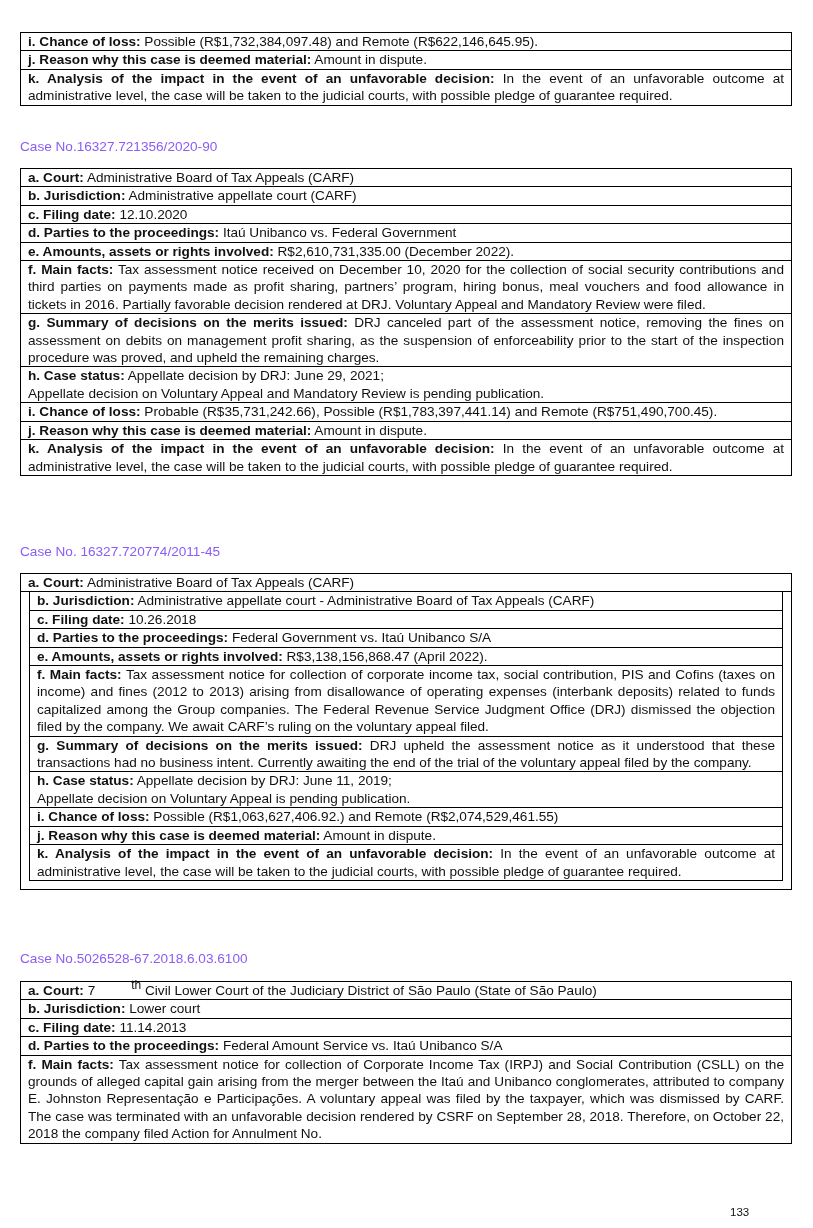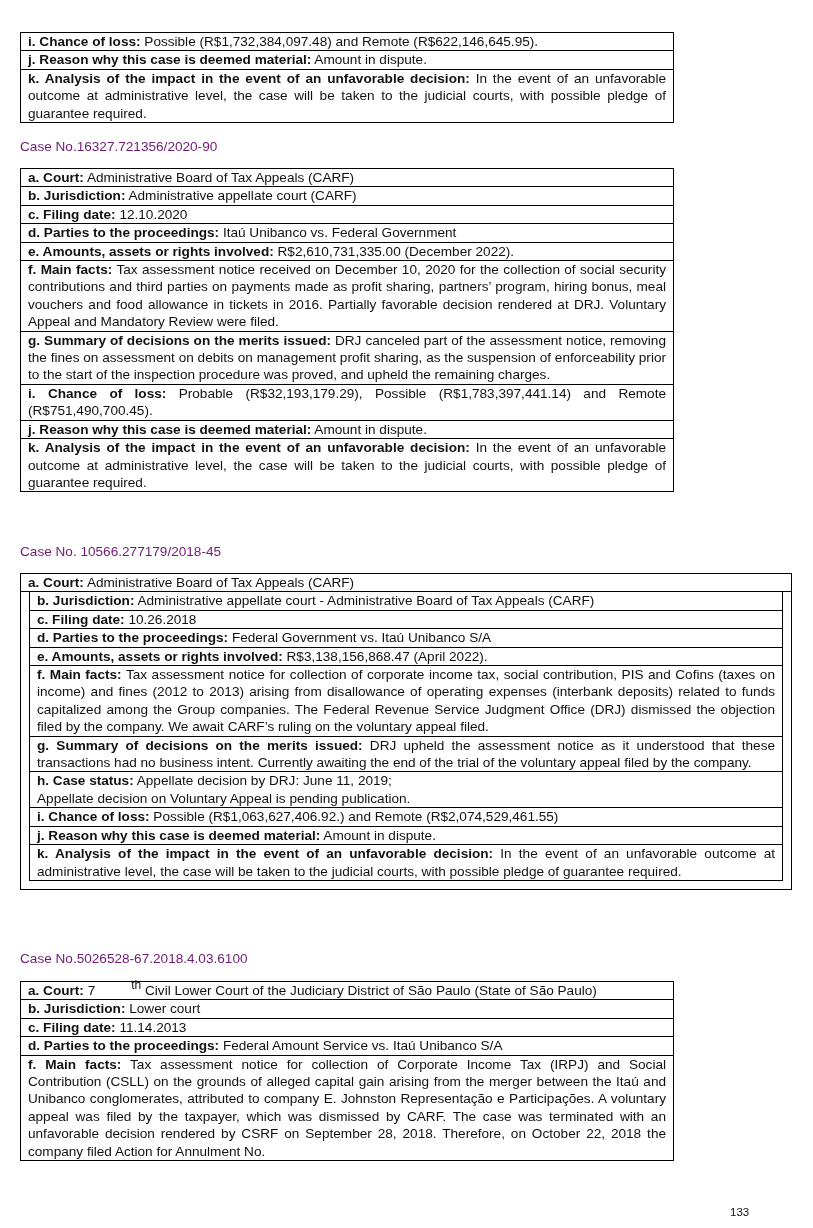--- a/index.html
+++ b/index.html
@@ -2,24 +2,24 @@
 <html><head>
   <meta charset="utf-8">
   <style>
     html, body { margin: 0; padding: 0; background: #ffffff; }
     body {
       width: 813px; height: 1228px; position: relative; overflow: hidden;
       font-family: "Liberation Sans", sans-serif; color: #111;
       font-size: 13.6px; line-height: 17.4px;
     }
     .case-title {
-      position: absolute; left: 20px; font-size: 13.6px; color: #701a75;
+      position: absolute; left: 20px; font-size: 13.6px; color: #8b5cf6;
     }
     table.case {
-      position: absolute; left: 20px; width: 654px;
+      position: absolute; left: 20px; width: 772px;
       border-collapse: collapse; table-layout: fixed;
     }
     table.case td {
       border: 1.3px solid #000; padding: 0 7px 0 7px;
       vertical-align: top; text-align: justify;
     }
     .lbl { font-weight: bold; }
     table.outer {
       position: absolute; left: 20px; width: 772px;
       border: 1.3px solid #000; border-collapse: collapse;
@@ -67,32 +67,35 @@
   <tr>
         <td><span class="lbl">e. Amounts, assets or rights involved:</span><span> R$2,610,731,335.00 (December 2022).</span></td>
       </tr>
   <tr>
         <td><span class="lbl">f. Main facts:</span><span> Tax assessment notice received on December 10, 2020 for the collection of social security contributions and third parties on payments made as profit sharing, partners’ program, hiring bonus, meal vouchers and food allowance in tickets in 2016. Partially favorable decision rendered at DRJ. Voluntary Appeal and Mandatory Review were filed.</span></td>
       </tr>
   <tr>
         <td><span class="lbl">g. Summary of decisions on the merits issued:</span><span> DRJ canceled part of the assessment notice, removing the fines on assessment on debits on management profit sharing, as the suspension of enforceability prior to the start of the inspection procedure was proved, and upheld the remaining charges.</span></td>
       </tr>
   <tr>
-        <td><span class="lbl">i. Chance of loss:</span><span> Probable (R$32,193,179.29), Possible (R$1,783,397,441.14) and Remote (R$751,490,700.45).</span></td>
+        <td><span class="lbl">h. Case status:</span><span> Appellate decision by DRJ: June 29, 2021;</span><br><span>Appellate decision on Voluntary Appeal and Mandatory Review is pending publication.</span></td>
+      </tr>
+  <tr>
+        <td><span class="lbl">i. Chance of loss:</span><span> Probable (R$35,731,242.66), Possible (R$1,783,397,441.14) and Remote (R$751,490,700.45).</span></td>
       </tr>
   <tr>
         <td><span class="lbl">j. Reason why this case is deemed material:</span><span> Amount in dispute.</span></td>
       </tr>
   <tr>
         <td><span class="lbl">k. Analysis of the impact in the event of an unfavorable decision:</span><span> In the event of an unfavorable outcome at administrative level, the case will be taken to the judicial courts, with possible pledge of guarantee required.</span></td>
       </tr>
 </tbody>
   </table>
 
-<div class="case-title" style="top:543px;">Case No. 10566.277179/2018-45</div>
+<div class="case-title" style="top:543px;">Case No. 16327.720774/2011-45</div>
 <table class="outer" style="top:573px;">
   <tbody>
     <tr>
         <td class="first"><span class="lbl">a. Court:</span><span> Administrative Board of Tax Appeals (CARF)</span></td>
       </tr>
     <tr>
         <td class="wrap">
       <table class="inner">
         <tbody>
               <tr>
@@ -125,21 +128,21 @@
         <tr>
                 <td><span class="lbl">k. Analysis of the impact in the event of an unfavorable decision:</span><span> In the event of an unfavorable outcome at administrative level, the case will be taken to the judicial courts, with possible pledge of guarantee required.</span></td>
               </tr>
       </tbody>
           </table>
     </td>
       </tr>
   </tbody>
 </table>
 
-<div class="case-title" style="top:950px;">Case No.5026528-67.2018.4.03.6100</div>
+<div class="case-title" style="top:950px;">Case No.5026528-67.2018.6.03.6100</div>
 <table class="case" style="top:981px;">
   <tbody>
       <tr>
         <td><span class="lbl">a. Court:</span><span> 7</span><span class="sup">th</span><span> Civil Lower Court of the Judiciary District of São Paulo (State of São Paulo)</span></td>
       </tr>
   <tr>
         <td><span class="lbl">b. Jurisdiction:</span><span> Lower court</span></td>
       </tr>
   <tr>
         <td><span class="lbl">c. Filing date:</span><span> 11.14.2013</span></td>

